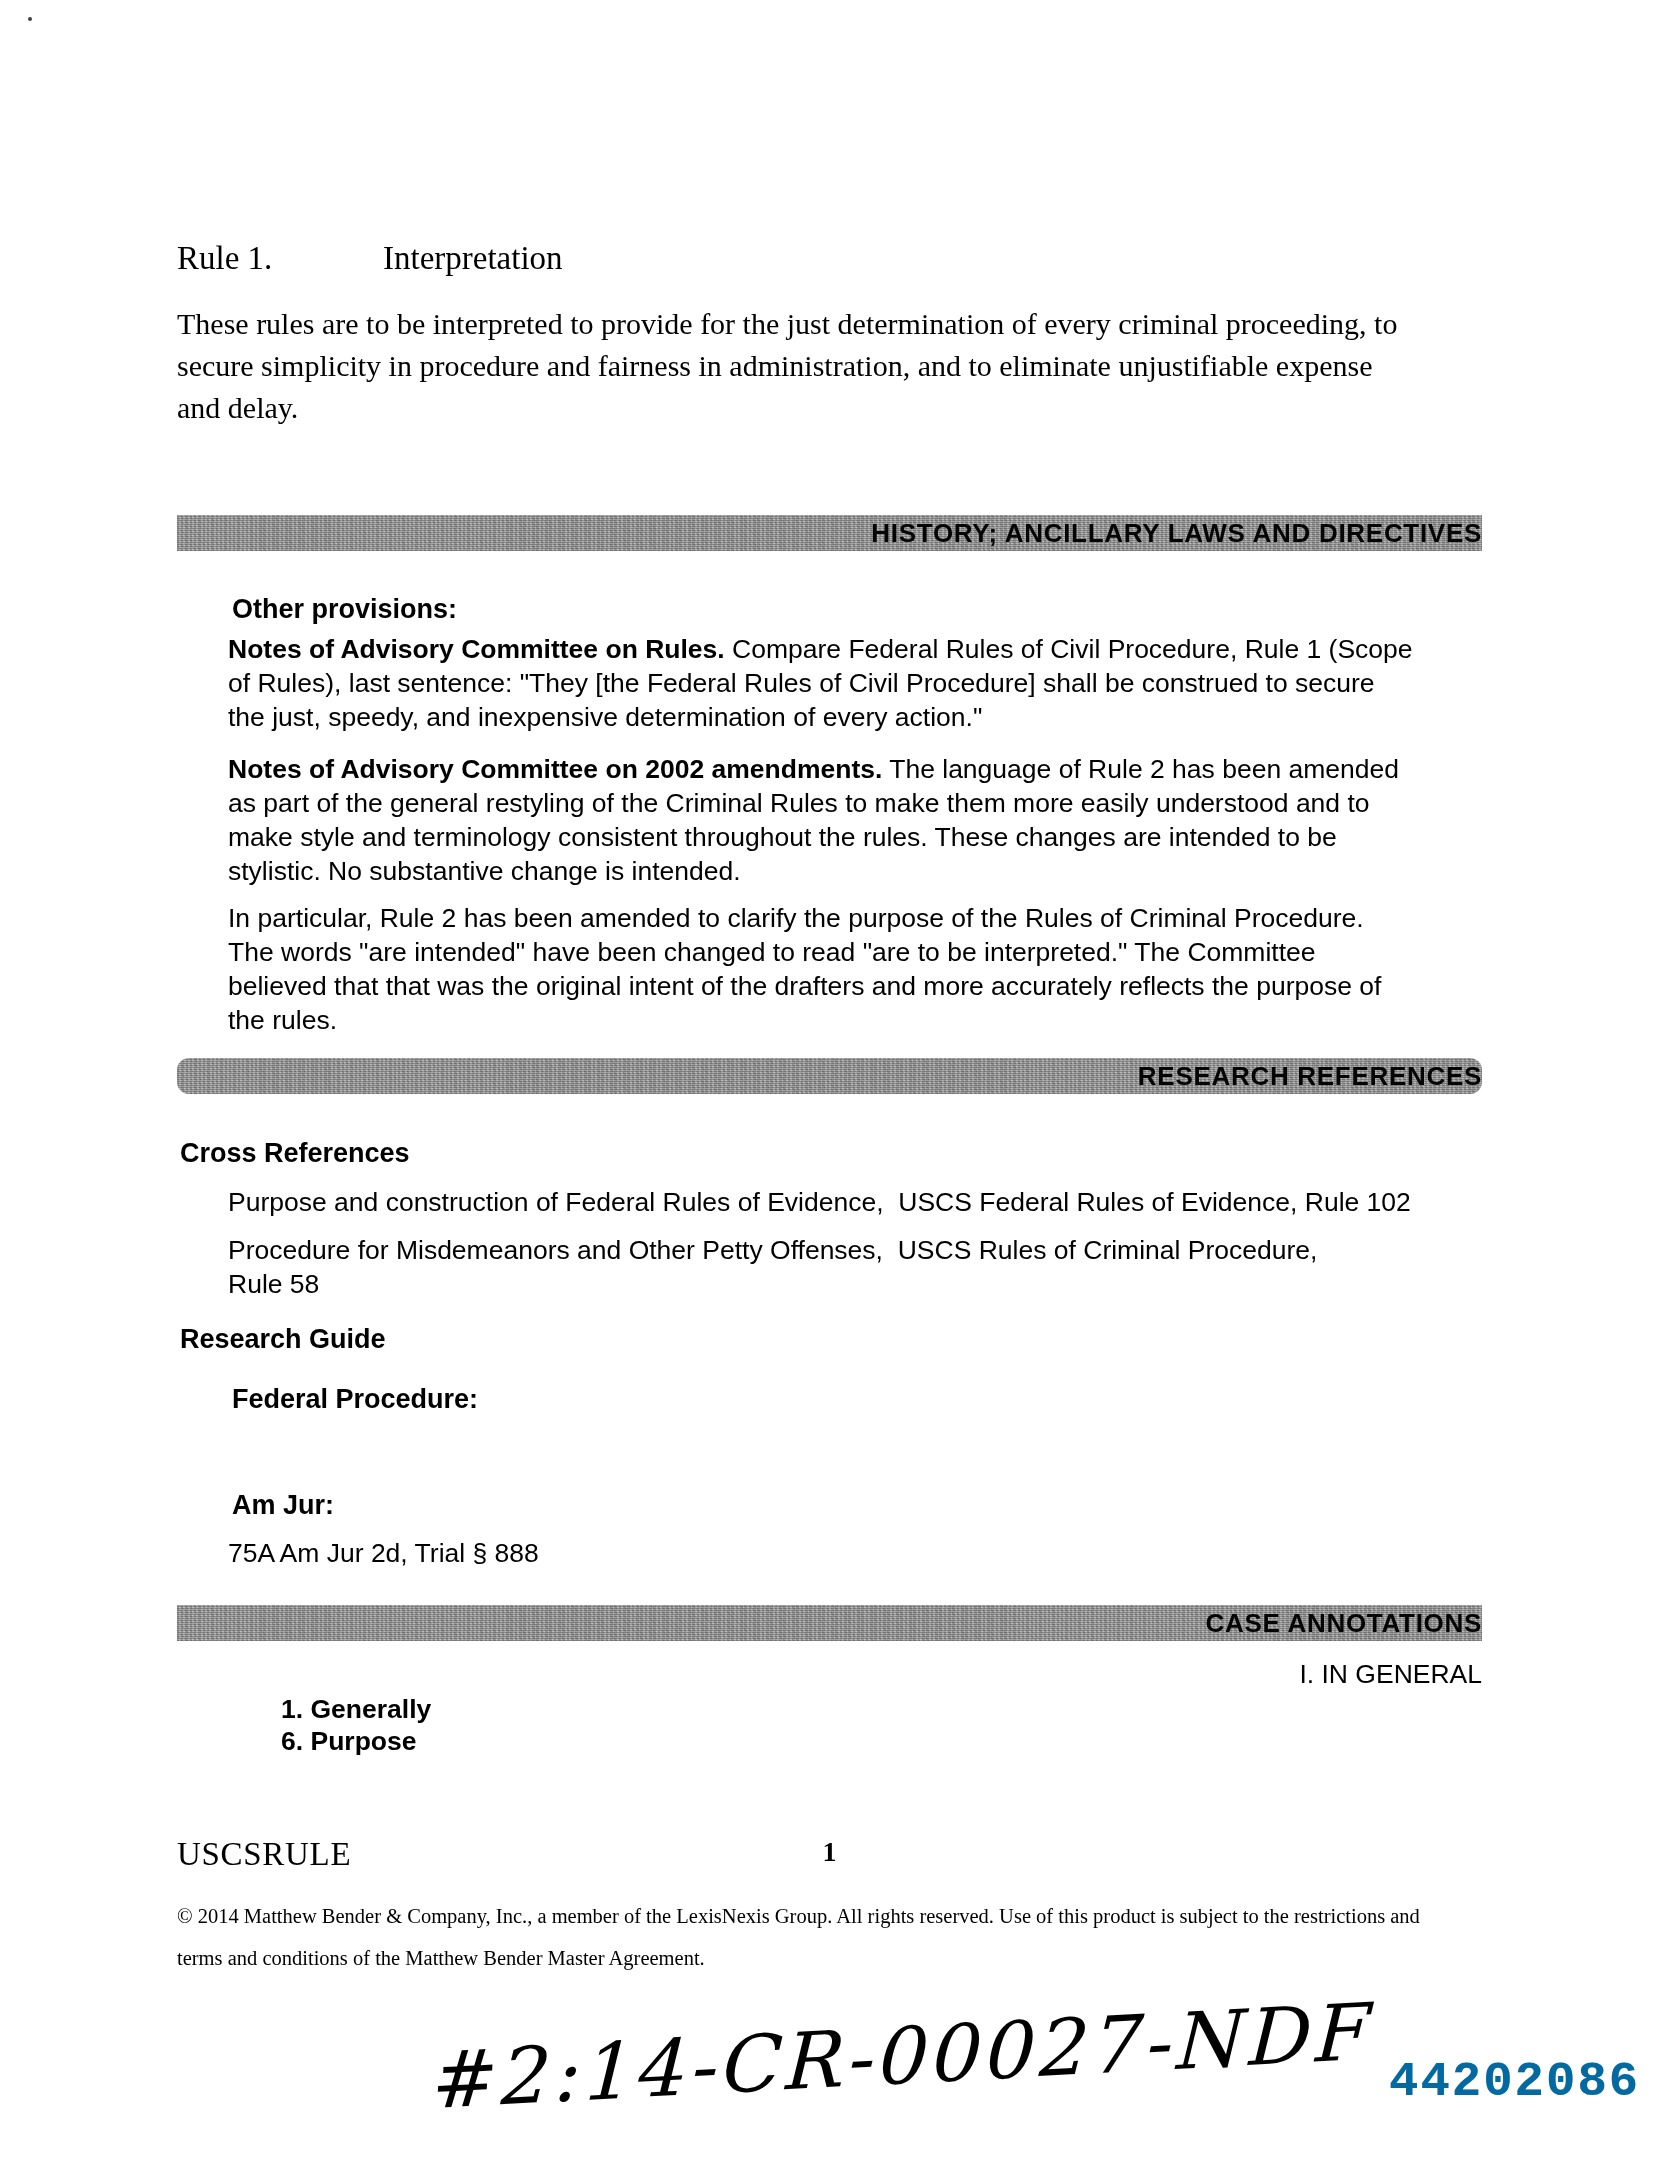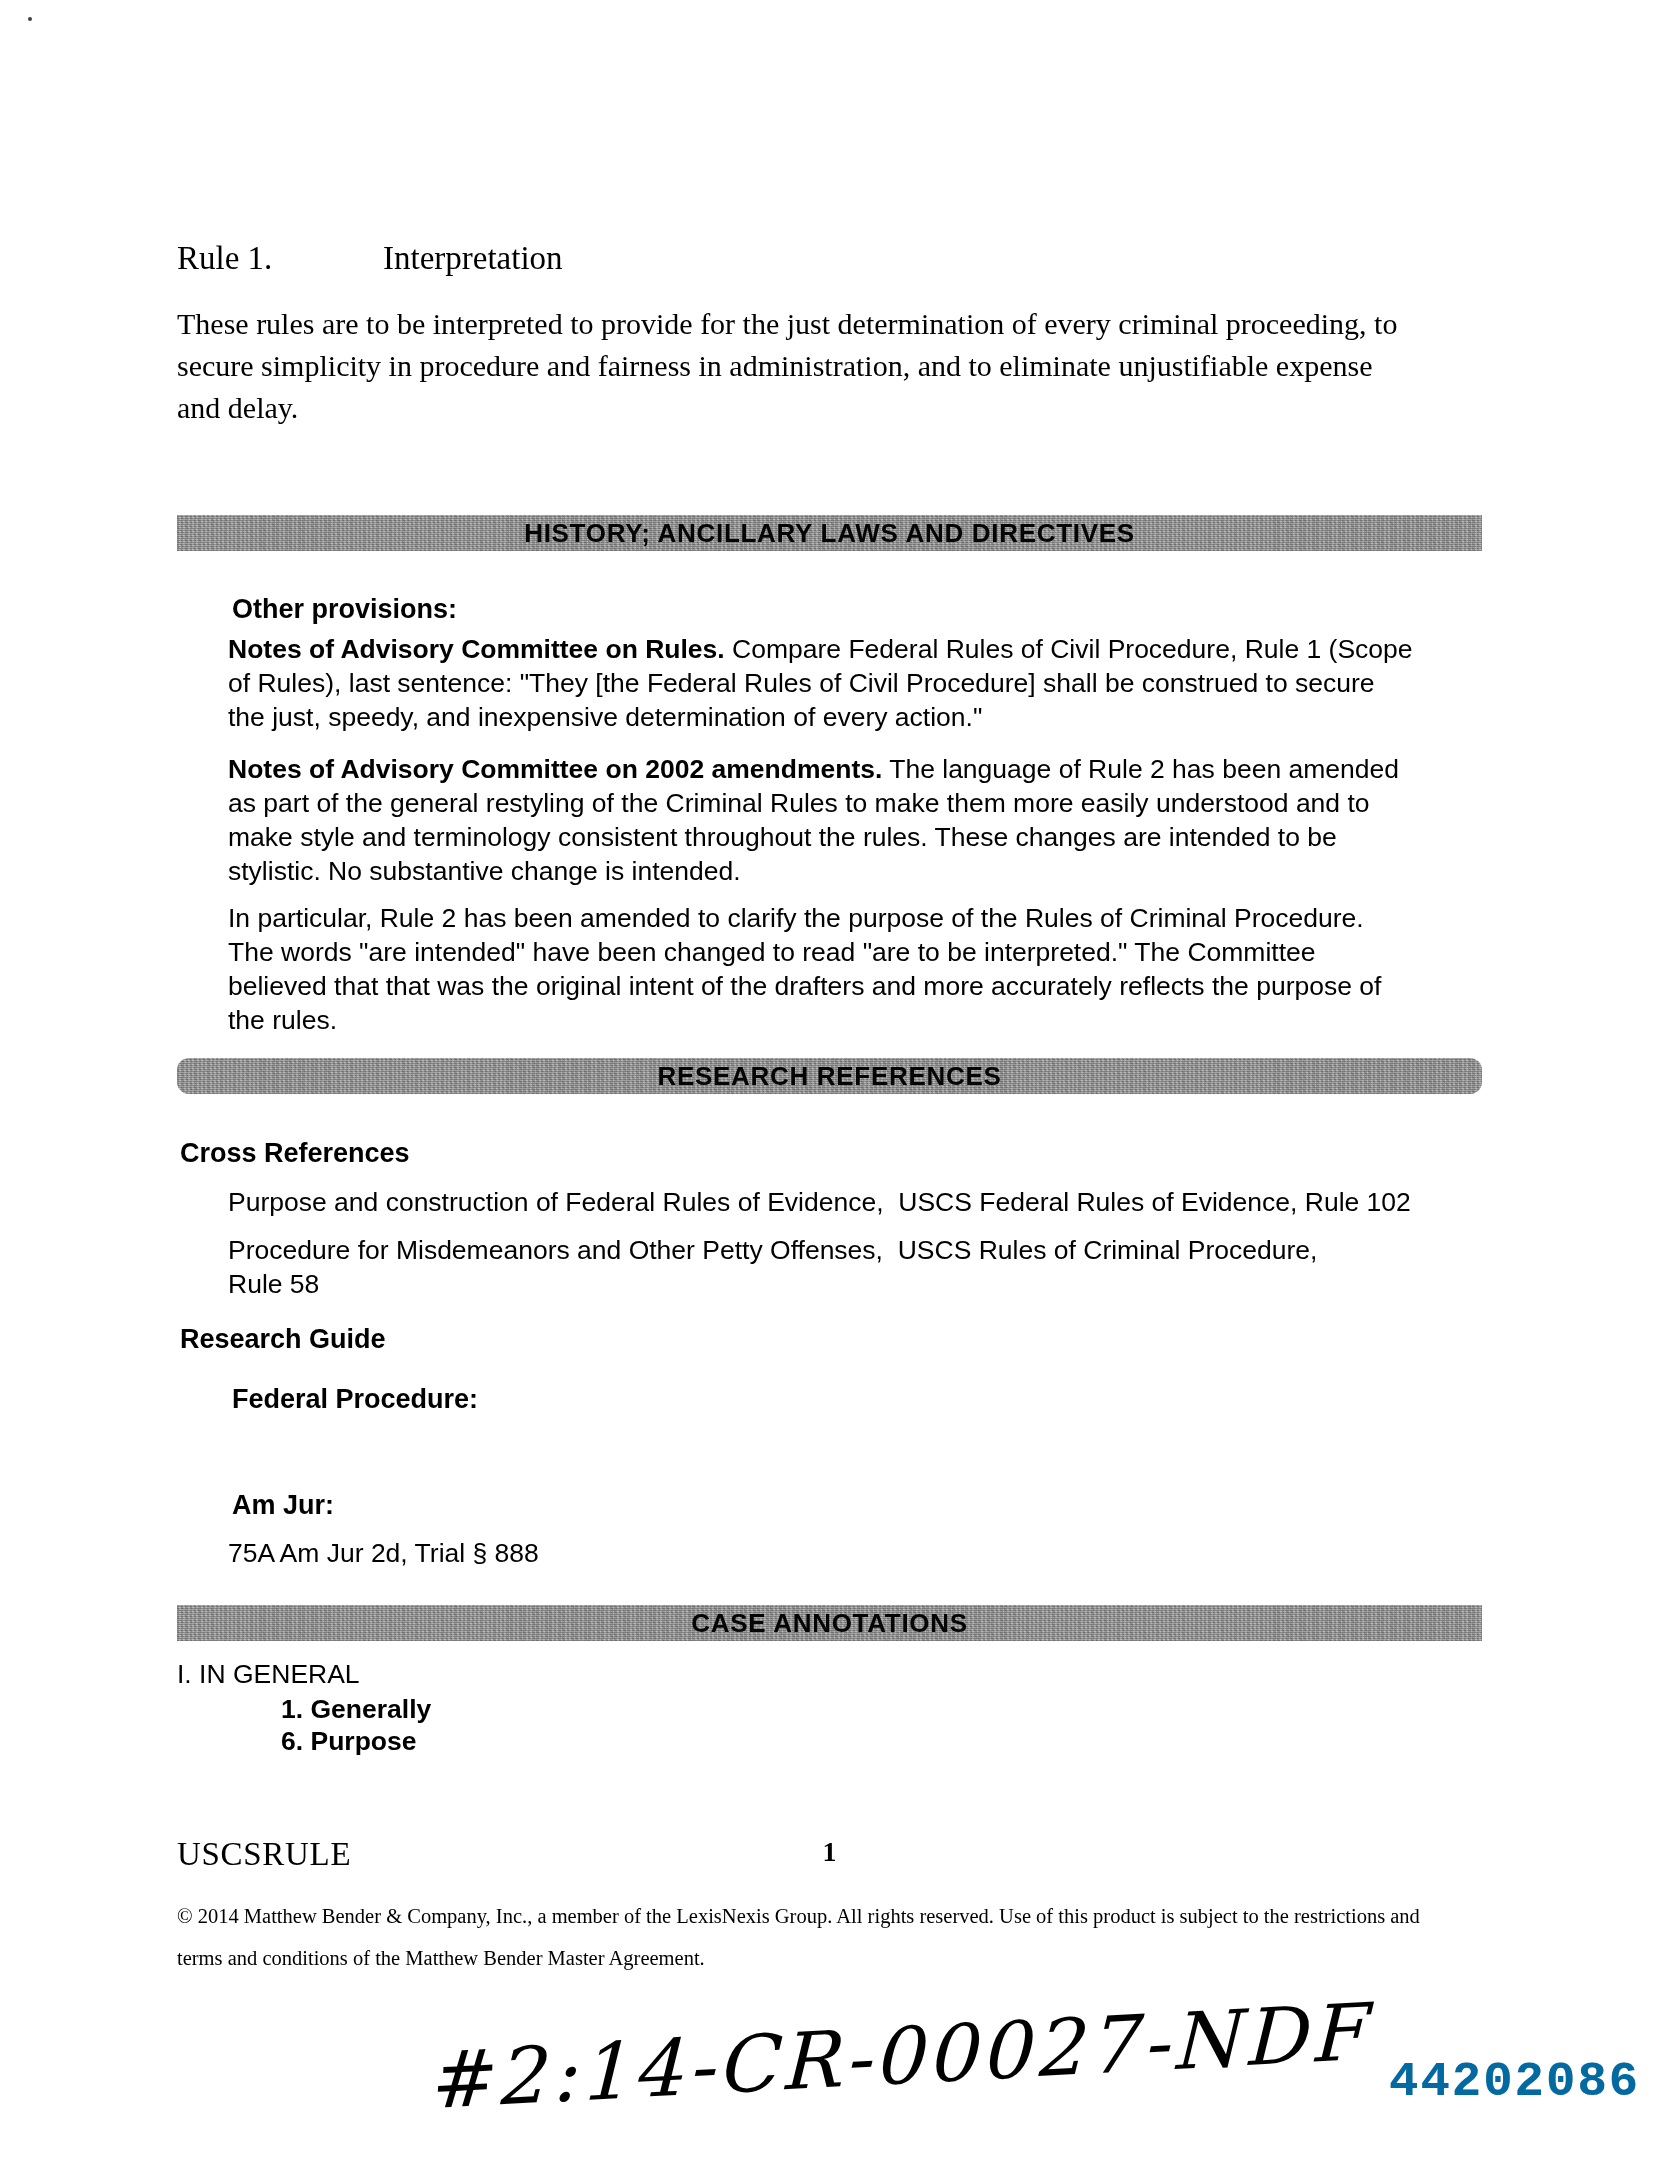--- a/index.html
+++ b/index.html
@@ -27,21 +27,21 @@
 
   .amended { left:232px; top:458px; font-size:26.5px; }
 
   .banner {
     left:177px; width:1305px; height:36px;
     background:
       repeating-linear-gradient(0deg, rgba(0,0,0,0.20) 0 0.7px, rgba(255,255,255,0.05) 0.7px 2px),
       repeating-linear-gradient(90deg, rgba(0,0,0,0.16) 0 0.7px, rgba(255,255,255,0) 0.7px 1.3px),
       repeating-linear-gradient(45deg, rgba(0,0,0,0.10) 0 1.3px, rgba(255,255,255,0) 1.3px 3.3px),
       #b5b5b5;
-    display:flex; align-items:center; justify-content:center;
+    display:flex; align-items:center; justify-content:flex-end;
     font-weight:bold; font-size:26px; letter-spacing:0.7px;
     color:#050505;
   }
   .banner-history { top:515px; }
   .banner-research { top:1058px;border-radius:12px; }
   .banner-annotations { top:1605px; }
 
   .sans-head { font-size:27px; font-weight:bold; }
   .other-provisions { left:232px; top:594px; }
 
@@ -55,21 +55,21 @@
   .crossref-item { left:228px; width:1185px; font-size:26.5px; line-height:34px; white-space:pre-wrap; }
   .crossref-1 { top:1185px; }
   .crossref-2 { top:1233px; max-width:1126px; }
 
   .research-guide-heading { left:180px; top:1324px; }
   .fedproc-label { left:232px; top:1384px; }
   .fedproc-item { left:228px; top:1432px; width:1185px; font-size:26.5px; }
   .amjur-label { left:232px; top:1490px; }
   .amjur-item { left:228px; top:1538px; width:1185px; font-size:26.5px; }
 
-  .in-general { left:177px; top:1659px; width:1305px; text-align:left; font-size:26.5px; }
+  .in-general { left:177px; top:1659px; width:1305px; text-align:right; font-size:26.5px; }
   .anno-list { left:281px; top:1693px; font-size:26.5px; font-weight:bold; line-height:32px; }
 
   .footer-code { left:177px; top:1836px; font-family:"Liberation Serif", serif; font-size:33px; letter-spacing:0.7px; }
   .footer-pageno { left:177px; top:1836px; width:1305px; text-align:center; font-family:"Liberation Serif", serif; font-weight:bold; font-size:28px; }
   .copyright {
     left:177px; top:1895px; width:1281px;
     font-family:"Liberation Serif", serif;
     font-size:20.5px; line-height:42px;
   }
 

